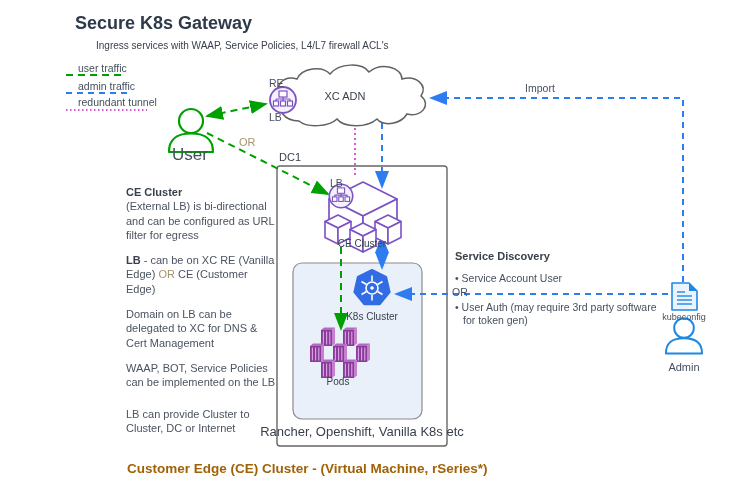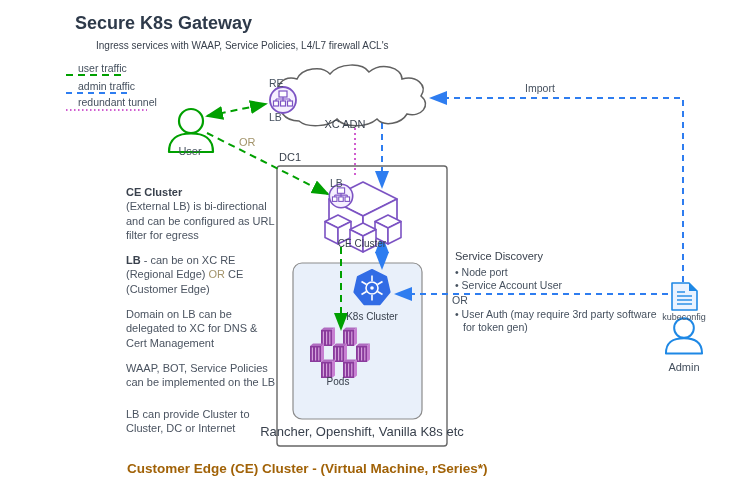--- a/index.html
+++ b/index.html
@@ -5,45 +5,45 @@
   html,body{margin:0;padding:0;background:#fff;}
   .canvas{position:relative;width:750px;height:498px;background:#fff;
           font-family:"Liberation Sans",sans-serif;color:#45505E;overflow:hidden;}
   .canvas svg.layer{position:absolute;left:0;top:0;}
   .t{position:absolute;white-space:nowrap;line-height:1.15;}
   .ctr{transform:translateX(-50%);}
   #title{left:75px;top:13px;font-size:18px;font-weight:bold;color:#2E3A4A;}
   #subtitle{left:78px;top:40px;font-size:10px;color:#39414D;padding-left:18px;}
   .legend-label{left:66px;font-size:10.5px;color:#45505E;padding-left:12px;}
   #leg-user{top:62px;} #leg-admin{top:80px;} #leg-tunnel{top:96px;}
-  #lbl-user{left:190px;top:145px;font-size:11px;}
+  #lbl-user{left:190px;top:145px;font-size:17px;}
   #lbl-or1{left:239px;top:136px;font-size:11px;color:#A3946B;}
   #lbl-re{left:269px;top:77px;font-size:10.5px;}
   #lbl-lbcloud{left:269px;top:111px;font-size:10.5px;}
-  #lbl-cloud{left:345px;top:90px;font-size:11px;color:#39414D;margin-top:28px;}
+  #lbl-cloud{left:345px;top:90px;font-size:11px;color:#39414D;}
   #lbl-import{left:540px;top:82px;font-size:10.5px;}
   #lbl-dc1{left:279px;top:151px;font-size:11px;color:#39414D;}
   #lbl-lbdc1{left:330px;top:177px;font-size:10.5px;}
   #lbl-ce{left:362px;top:238px;font-size:10px;color:#39414D;}
   #lbl-k8s{left:372px;top:311px;font-size:10px;color:#39414D;}
   #lbl-pods{left:338px;top:376px;font-size:10px;color:#39414D;}
   #lbl-rancher{left:362px;top:425px;font-size:13px;color:#39414D;}
   #lbl-kubeconfig{left:684px;top:312px;font-size:9px;}
   #lbl-admin{left:684px;top:361px;font-size:11px;}
   #footer{left:127px;top:461px;font-size:13.5px;font-weight:bold;color:#a16207;}
   #notes{position:absolute;left:126px;top:185px;width:150px;font-size:11px;
          color:#4A5360;line-height:1.3;white-space:normal;}
   #notes p{margin:0 0 11px 0;}
   #notes p.gap{margin-top:17px;}
   #notes .hd{font-weight:bold;color:#39414D;display:block;}
   #notes .hdin{font-weight:bold;color:#39414D;}
   #notes .or{color:#A3946B;}
   #svc{position:absolute;left:455px;top:250px;width:212px;font-size:10.5px;
        color:#45505E;line-height:1.27;white-space:normal;}
-  #svc .hd{font-weight:normal;font-size:11px;color:#39414D;margin-bottom:2px;}
+  #svc .hd{font-weight:bold;font-size:11px;color:#39414D;margin-bottom:8px;}
   #svc .itm{padding-left:8px;text-indent:-8px;}
   #svc .or{color:#45505E;margin:1px 0 1px -3px;}
 </style>
 </head>
 <body>
 
 <div class="canvas">
 
   <svg class="layer" width="750" height="498" viewBox="0 0 750 498">
     <defs>
@@ -204,29 +204,28 @@
   <div class="t" id="lbl-lbdc1">LB</div>
   <div class="t ctr" id="lbl-ce">CE Cluster</div>
   <div class="t ctr" id="lbl-k8s">K8s Cluster</div>
   <div class="t ctr" id="lbl-pods">Pods</div>
   <div class="t ctr" id="lbl-rancher">Rancher, Openshift, Vanilla K8s etc</div>
   <div class="t ctr" id="lbl-kubeconfig">kubeconfig</div>
   <div class="t ctr" id="lbl-admin">Admin</div>
 
   <div id="notes">
     <p><span class="hd">CE Cluster</span><span>(External LB) is bi-directional and can be configured as URL filter for egress</span></p>
-    <p><span class="hdin">LB</span><span> - can be on XC RE (Regional Edge) </span><span class="or">OR</span><span> CE (Customer Edge)</span></p>
+    <p><span class="hdin">LB</span><span> - can be on XC RE (Vanilla Edge) </span><span class="or">OR</span><span> CE (Customer Edge)</span></p>
     <p>Domain on LB can be delegated to XC for DNS &amp; Cert Management</p>
     <p>WAAP, BOT, Service Policies can be implemented on the LB</p>
     <p class="gap">LB can provide Cluster to Cluster, DC or Internet</p>
   </div>
 
   <div id="svc">
     <div class="hd">Service Discovery</div>
-    <div class="itm">• Node port</div>
     <div class="itm">• Service Account User</div>
     <div class="or">OR</div>
     <div class="itm">• User Auth (may require 3rd party software for token gen)</div>
   </div>
 
   <div class="t" id="footer">Customer Edge (CE) Cluster - (Virtual Machine, rSeries*)</div>
 
 </div>
 
 </body></html>

